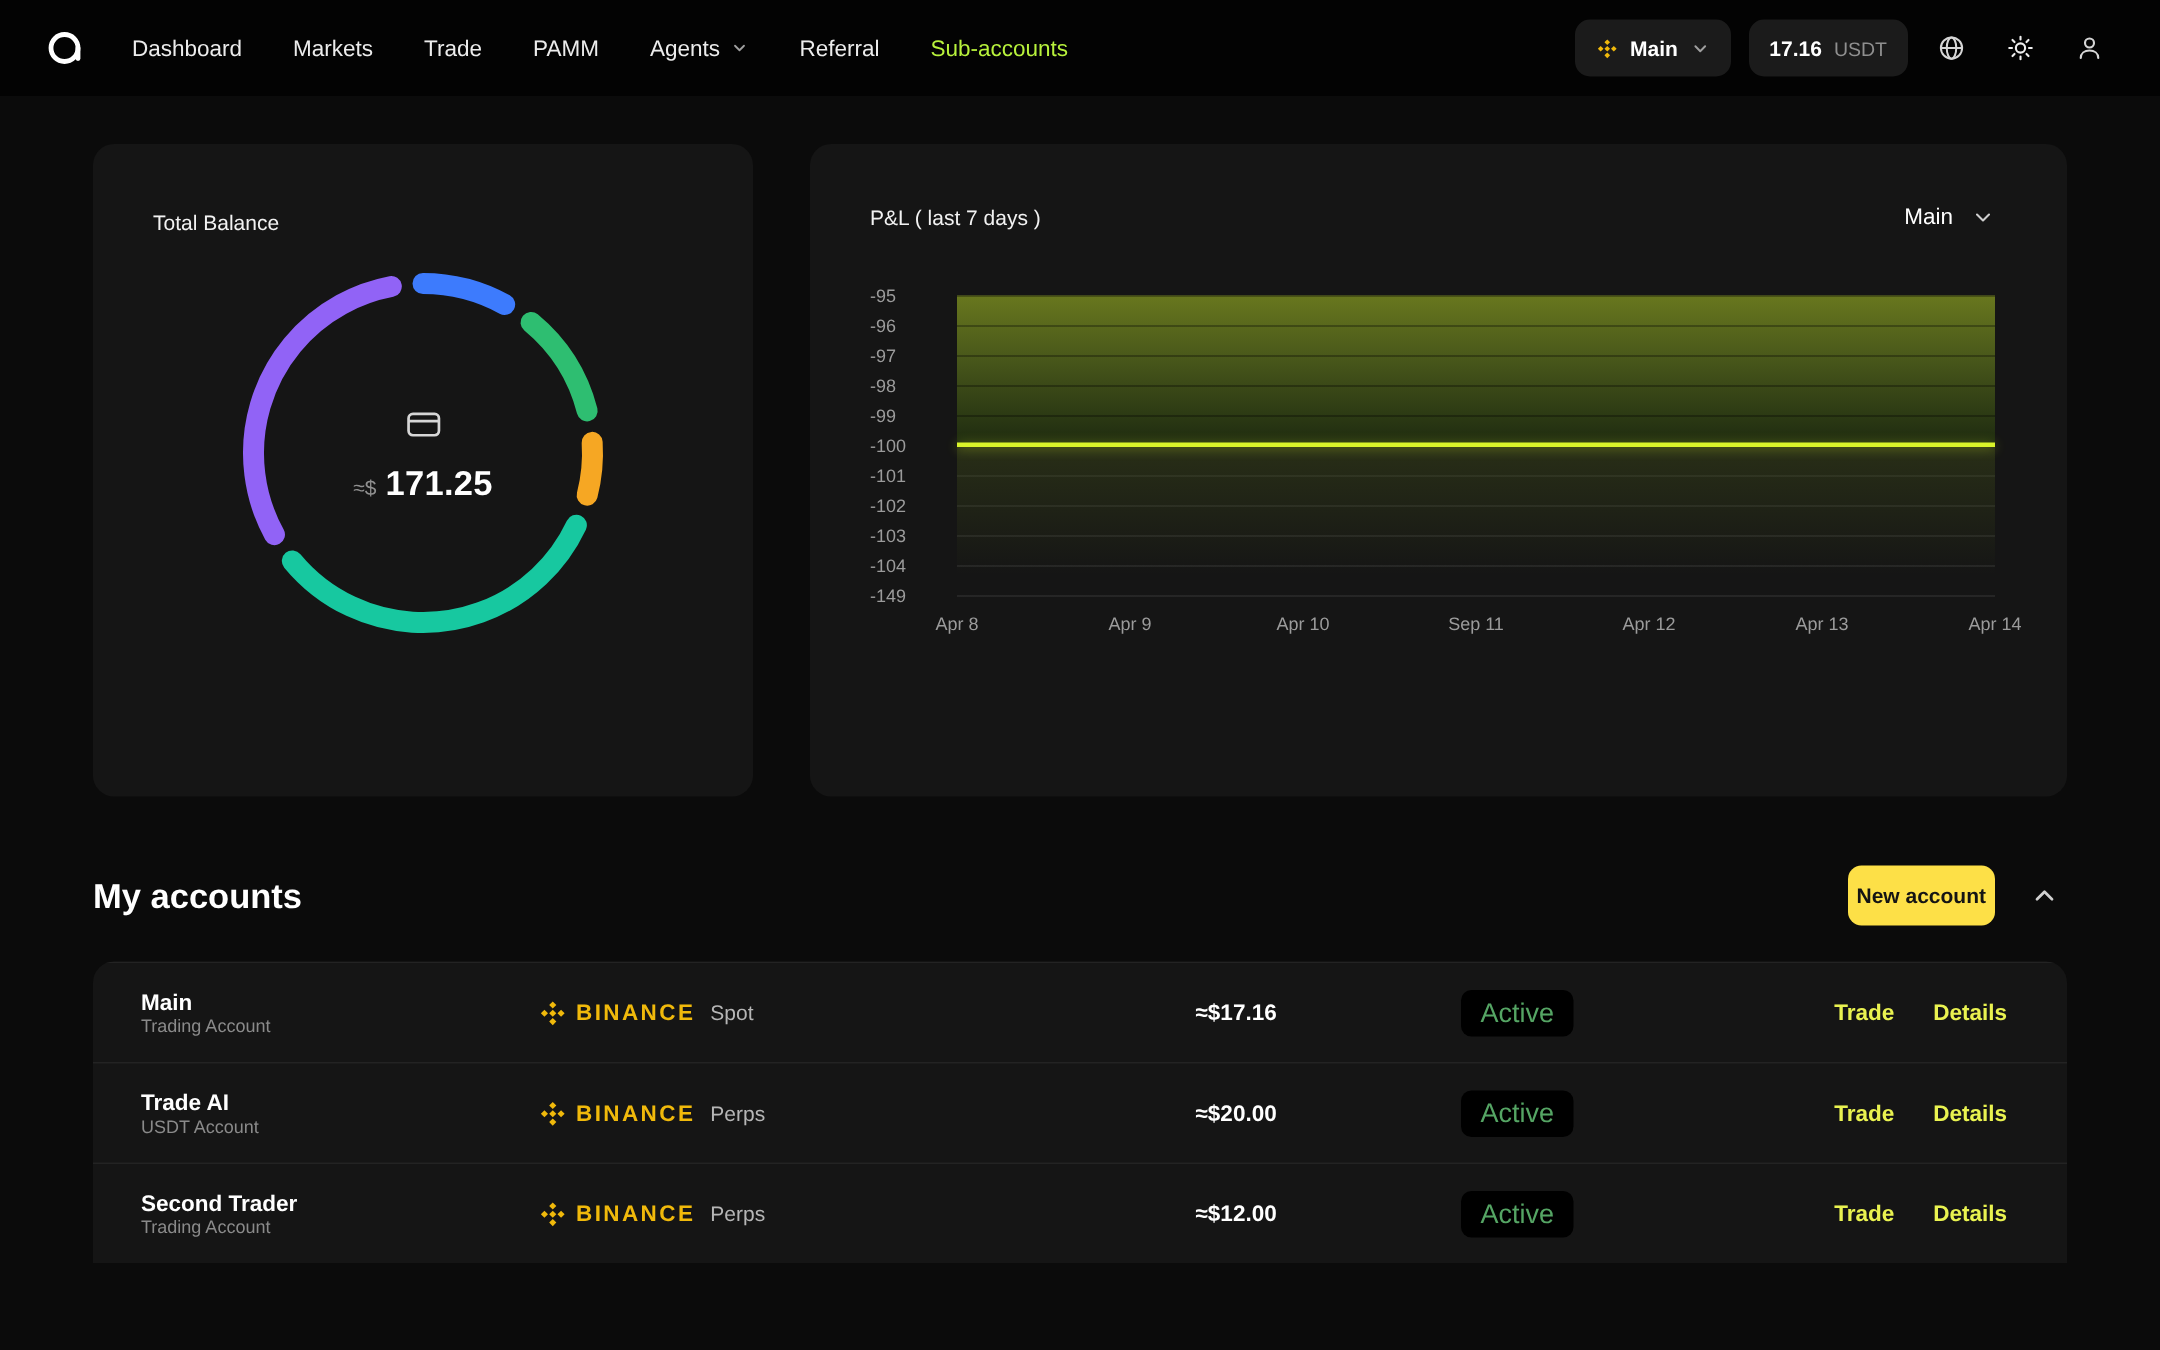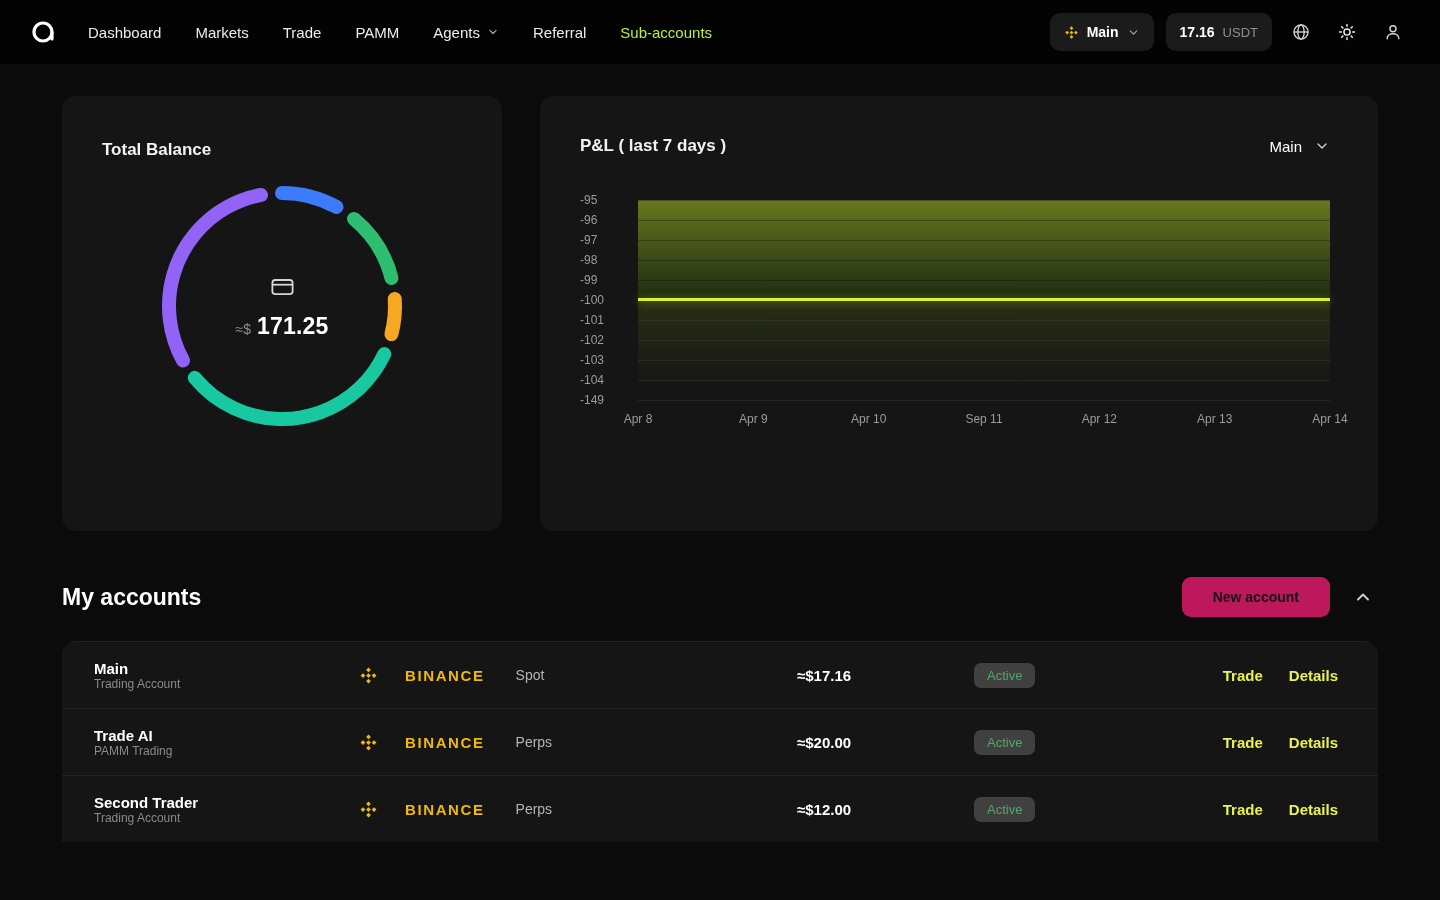--- a/index.html
+++ b/index.html
@@ -20,21 +20,21 @@
   .pill .muted{font-size:13px;color:#8f8f8f}
   .icon-btn{width:34px;height:34px;display:flex;align-items:center;justify-content:center;cursor:pointer}
 
   
   .main{padding:32px 62px 0}
   .cards{display:flex;gap:38px}
   .card{background:#151515;border-radius:14px}
 
   
   .balance-card{width:440px;height:435px;padding:44px 40px;flex:none}
-  .card-title{font-size:17px;font-weight:700;color:#f2f2f2}
+  .card-title{font-size:14px;font-weight:400;color:#f2f2f2}
   .donut-wrap{position:relative;width:260px;height:260px;margin:16px auto 0}
   .donut-center{position:absolute;inset:0;display:flex;flex-direction:column;align-items:center;
     justify-content:center;gap:13px}
   .donut-amount-row{display:flex;align-items:baseline;gap:6px}
   .approx{color:#8f8f8f;font-size:14px}
   .amount{font-size:23px;font-weight:700;letter-spacing:.2px}
 
   
   .pnl-card{flex:1;height:435px;padding:40px 48px 0 40px;position:relative}
   .pnl-head{display:flex;justify-content:space-between;align-items:center}
@@ -50,36 +50,36 @@
     background:linear-gradient(180deg,rgba(70,85,26,.40),rgba(70,85,26,0) 85%)}
   .pnl-line{position:absolute;left:0;right:0;top:98px;height:3px;background:#d9f42a;z-index:2;
     box-shadow:0 1px 8px rgba(217,244,42,.45)}
   .ylab{position:absolute;left:0;width:44px;text-align:left;font-size:12px;color:#9b9b9b}
   .xlabs{position:absolute;left:58px;right:0;top:212px;height:16px}
   .xlab{position:absolute;transform:translateX(-50%);font-size:12px;color:#9b9b9b;white-space:nowrap}
 
   
   .accounts-head{display:flex;align-items:center;margin-top:46px}
   .accounts-title{font-size:23px;font-weight:700}
-  .new-account-btn{margin-left:auto;height:40px;padding:0 31px;background:#be185d;border:none;
+  .new-account-btn{margin-left:auto;height:40px;padding:0 6px;background:#fde047;border:none;
     border-radius:9px;color:#141414;font-weight:700;font-size:14px;cursor:pointer;font-family:inherit}
   .collapse-btn{margin-left:18px;width:30px;height:30px;display:flex;align-items:center;
     justify-content:center;cursor:pointer}
   .accounts-table{margin-top:24px;background:#151515;border-radius:14px 14px 0 0;overflow:hidden}
   .trow{display:grid;grid-template-columns:265px 438px 177px 1fr auto;align-items:center;
     padding:0 40px 0 32px;height:67px;border-top:1px solid #232323}
   .thead-row{height:74px;border-top:none;color:#97979c;font-size:14px;font-weight:400}
   .cell-name .primary{font-size:15px;font-weight:600}
   .cell-name .secondary{font-size:12px;color:#8a8a8a;margin-top:0}
-  .cell-exchange{display:flex;align-items:center;gap:27px}
+  .cell-exchange{display:flex;align-items:center;gap:6px}
   .binance-word{color:#f0b90b;font-weight:700;font-size:15px;letter-spacing:1.6px}
   .market{color:#b5b5b5;font-size:14px;margin-left:4px}
   .cell-balance{font-size:15px;font-weight:600}
-  .badge{display:inline-block;padding:5px 13px;border-radius:7px;background:#404040;
-    color:#55a564;font-size:13px}
+  .badge{display:inline-block;padding:5px 13px;border-radius:7px;background:#000000;
+    color:#55a564;font-size:18px}
   .cell-actions{display:flex;gap:26px;justify-self:end}
   .action-link{color:#e9f250;font-weight:700;font-size:15px;cursor:pointer}
 </style>
 </head>
 <body>
 
 <div class="topnav">
   <svg class="logo" viewBox="0 0 26 26" fill="none">
     <circle cx="13" cy="13" r="9" stroke="#ffffff" stroke-width="3.2"></circle>
     <path d="M22 13 v7" stroke="#ffffff" stroke-width="3.2" stroke-linecap="round"></path>
@@ -241,21 +241,21 @@
       </div>
       <div class="cell-actions">
         <span class="action-link">Trade</span>
         <span class="action-link">Details</span>
       </div>
     </div>
 
     <div class="trow">
       <div class="cell-name">
         <div class="primary">Trade AI</div>
-        <div class="secondary">PAMM Trading</div>
+        <div class="secondary">USDT Account</div>
       </div>
       <div class="cell-exchange">
         <svg width="19" height="19" viewBox="0 0 24 24" fill="#f0b90b">
           <path d="M12 2 L15 5 L12 8 L9 5 Z"></path>
             <path d="M12 16 L15 19 L12 22 L9 19 Z"></path>
           <path d="M2 12 L5 9 L8 12 L5 15 Z"></path>
             <path d="M16 12 L19 9 L22 12 L19 15 Z"></path>
           <path d="M12 9 L15 12 L12 15 L9 12 Z"></path>
         </svg>
         <span class="binance-word">BINANCE</span>

